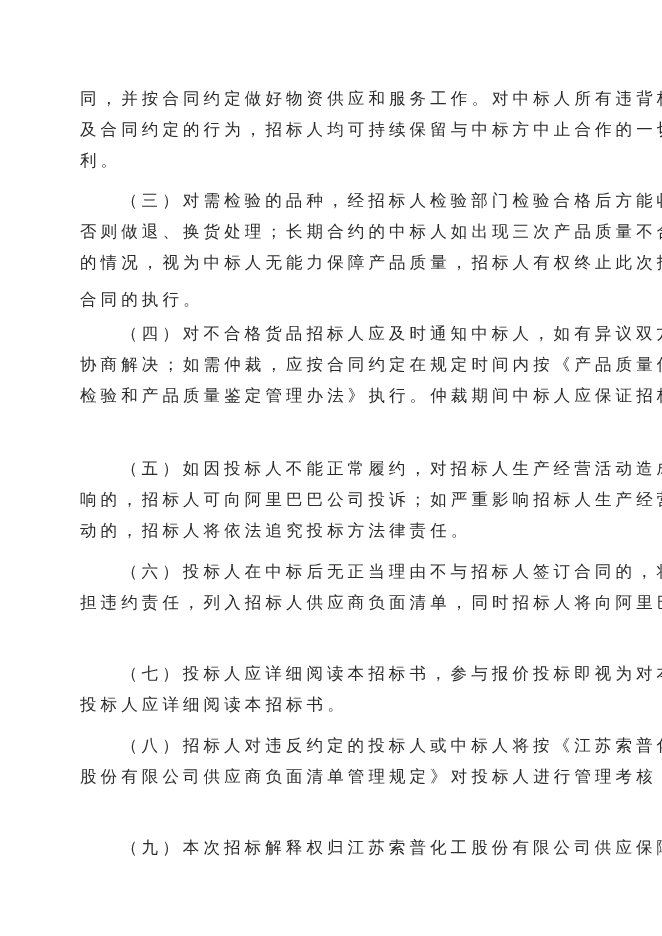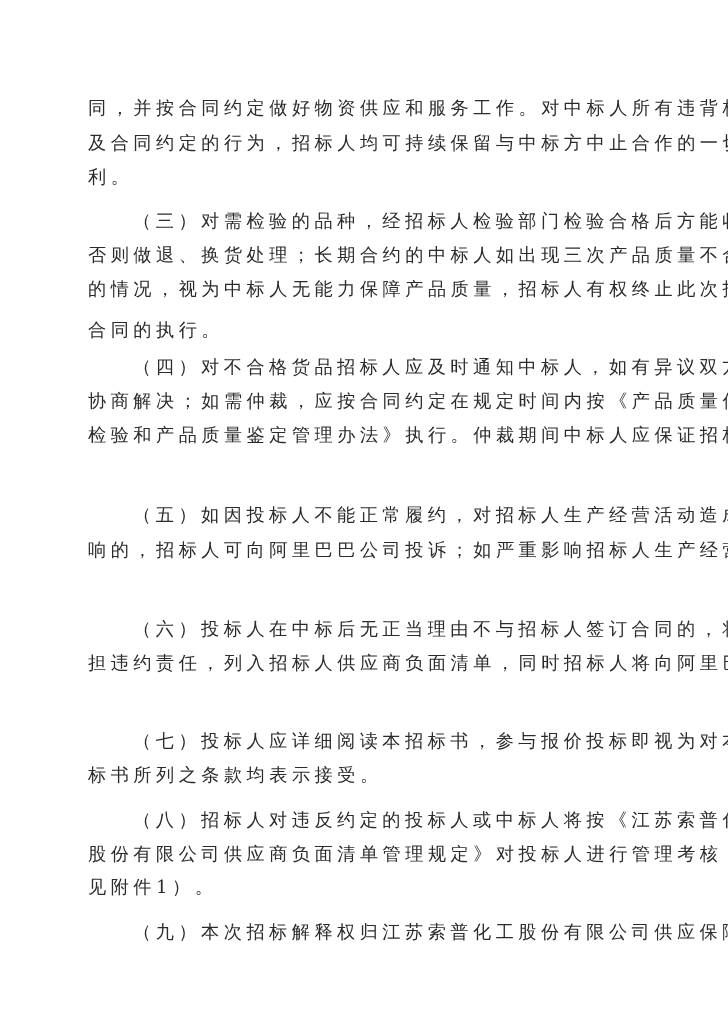--- a/index.html
+++ b/index.html
@@ -46,25 +46,25 @@
   <div class="line" style="top:220px">否则做退、换货处理；长期合约的中标人如出现三次产品质量不合格</div>
   <div class="line" style="top:251px">的情况，视为中标人无能力保障产品质量，招标人有权终止此次招标</div>
   <div class="line" style="top:288px">合同的执行。</div>
 
   <div class="line indent" style="top:322px">（四）对不合格货品招标人应及时通知中标人，如有异议双方可</div>
   <div class="line" style="top:353px">协商解决；如需仲裁，应按合同约定在规定时间内按《产品质量仲裁</div>
   <div class="line" style="top:384px">检验和产品质量鉴定管理办法》执行。仲裁期间中标人应保证招标人</div>
 
   <div class="line indent" style="top:457px">（五）如因投标人不能正常履约，对招标人生产经营活动造成影</div>
   <div class="line" style="top:488px">响的，招标人可向阿里巴巴公司投诉；如严重影响招标人生产经营活</div>
+  <div class="line" style="top:519px">动的，招标人将依法追究投标方法律责任。</div>
 
   <div class="line indent" style="top:560px">（六）投标人在中标后无正当理由不与招标人签订合同的，将承</div>
   <div class="line" style="top:591px">担违约责任，列入招标人供应商负面清单，同时招标人将向阿里巴巴</div>
 
   <div class="line indent" style="top:662px">（七）投标人应详细阅读本招标书，参与报价投标即视为对本招</div>
-  <div class="line" style="top:693px">标书所列之条款均表示接受。</div>
+  <div class="line" style="top:693px">投标人应详细阅读本招标书。</div>
 
   <div class="line indent" style="top:734px">（八）招标人对违反约定的投标人或中标人将按《江苏索普化工</div>
   <div class="line" style="top:765px">股份有限公司供应商负面清单管理规定》对投标人进行管理考核（详</div>
-  <div class="line" style="top:795px">见附件1）。</div>
 
   <div class="line indent" style="top:836px">（九）本次招标解释权归江苏索普化工股份有限公司供应保障部</div>
 </div>
 
 </body></html>

